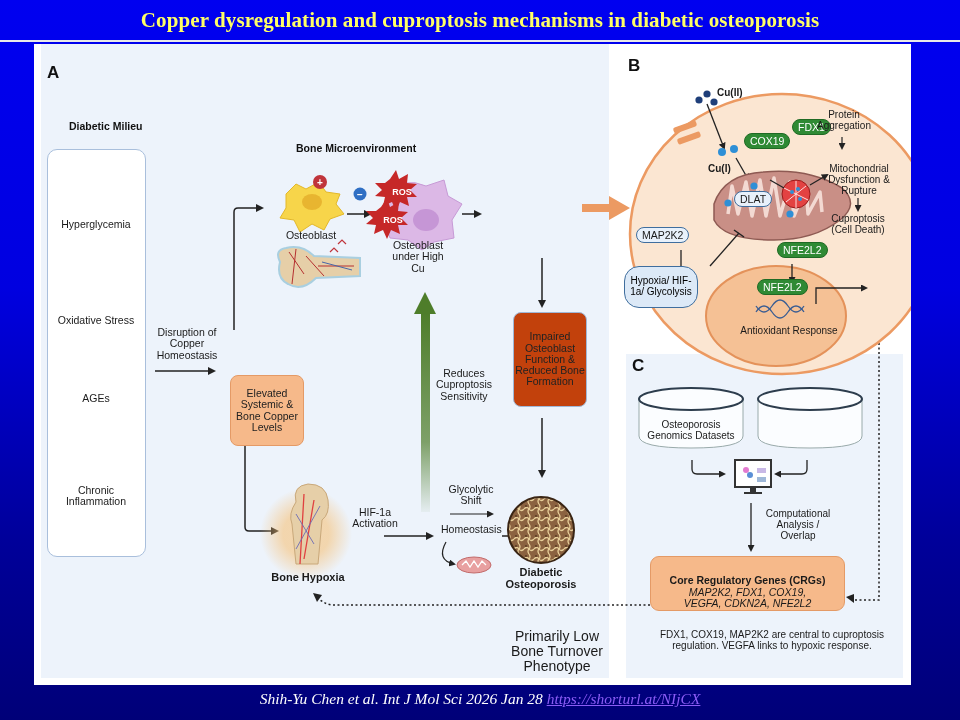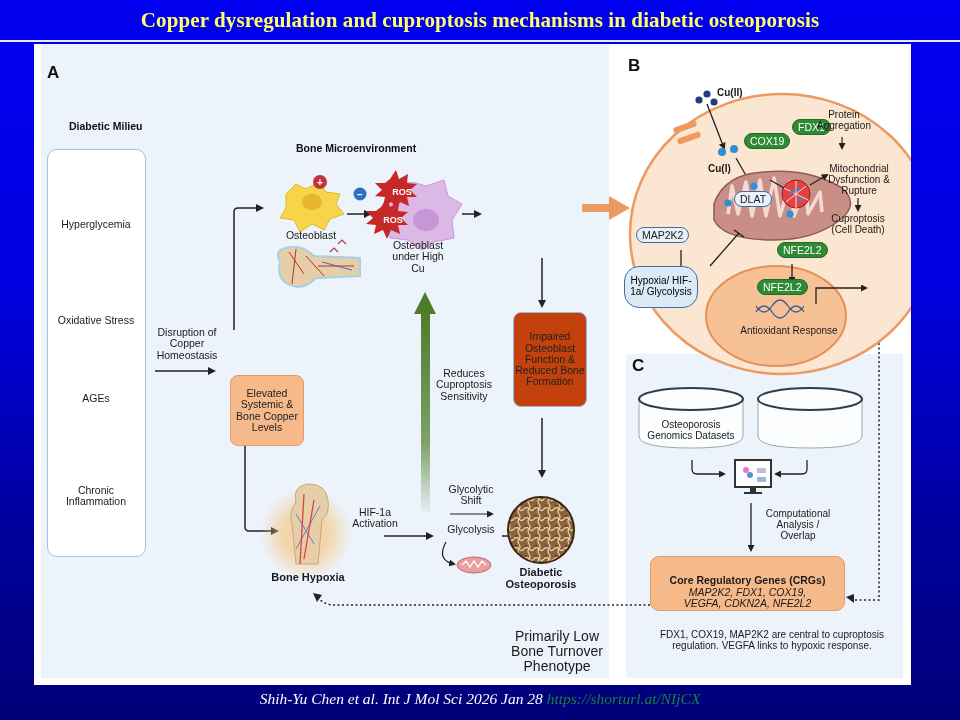--- a/index.html
+++ b/index.html
@@ -57,21 +57,21 @@
       background: #f6b98a; border: 1.5px solid #e49a66; border-radius: 9px;
       text-align: center; font-size: 10.5px; line-height: 1.1; color: #1a1a1a;
       display: flex; flex-direction: column; justify-content: flex-end;
     }
     .crg-box .t { font-weight: bold; }
     .crg-box .g { font-style: italic; }
     .citation {
       position: absolute; left: 0; top: 690px; width: 960px; text-align: center;
       font-family: "Liberation Serif", serif; font-style: italic; font-size: 15.5px; color: #ffffff;
     }
-    .citation a { color: #15803d; }
+    .citation a { color: #8b5cf6; text-decoration: underline; }
   </style>
 </head>
 <body>
 
 <div class="slide-title">Copper dysregulation and cuproptosis mechanisms in diabetic osteoporosis</div>
 <div class="title-rule"></div>
 
 <div class="figure">
   <div class="panel-a-bg"></div>
   <div class="panel-c-bg"></div>
@@ -294,21 +294,21 @@
   <div class="lbl" style="left:118px; top:283px; width:70px;">Disruption of Copper Homeostasis</div>
   <div class="box-orange" style="left:196px; top:288px; width:72px; height:69px;margin-top:43px;">Elevated Systemic &amp; Bone Copper Levels</div>
 
   <div class="heading" style="left:262px; top:98px;">Bone Microenvironment</div>
   <div class="lbl" style="left:244px; top:186px; width:66px;">Osteoblast</div>
   <div class="lbl" style="left:352px; top:196px; width:64px;">Osteoblast under High Cu</div>
   <div class="box-blue" style="left:479px; top:268px; width:72px; height:93px;">Impaired Osteoblast Function &amp; Reduced Bone Formation</div>
   <div class="lbl" style="left:398px; top:324px; width:64px;">Reduces Cuproptosis Sensitivity</div>
   <div class="lbl" style="left:314px; top:463px; width:54px;">HIF-1a Activation</div>
   <div class="lbl" style="left:407px; top:440px; width:60px;">Glycolytic Shift</div>
-  <div class="lbl" style="left:407px; top:480px; width:60px;">Glycolysis</div>
+  <div class="lbl" style="left:407px; top:480px; width:60px;">Homeostasis</div>
   <div class="lbl" style="left:230px; top:528px; width:88px; font-weight:bold; font-size:11px;">Bone Hypoxia</div>
   <div class="lbl" style="left:464px; top:523px; width:86px; font-weight:bold; font-size:11px;">Diabetic Osteoporosis</div>
   <div class="lbl" style="left:468px; top:585px; width:110px; font-size:14px;">Primarily Low Bone Turnover Phenotype</div>
 
   <div class="panel-letter" style="left:594px; top:12px;">B</div>
   <div class="lbl" style="left:683px; top:32px; font-weight:bold; font-size:10px;margin-top:12px;">Cu(II)</div>
   <div class="lbl" style="left:674px; top:120px; font-weight:bold; font-size:10px;">Cu(I)</div>
   <div class="pill-green" style="left:758px; top:75px;">FDX1</div>
   <div class="pill-green" style="left:710px; top:89px;">COX19</div>
   <div class="pill-blue" style="left:700px; top:147px;">DLAT</div>

